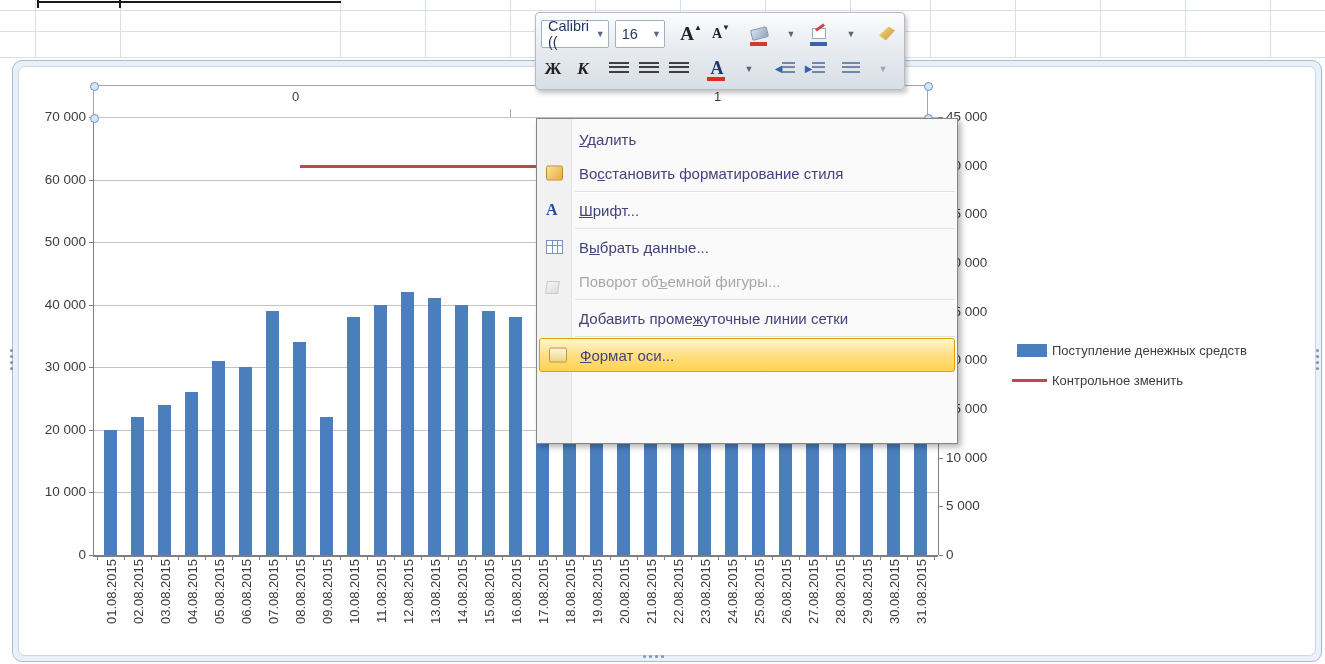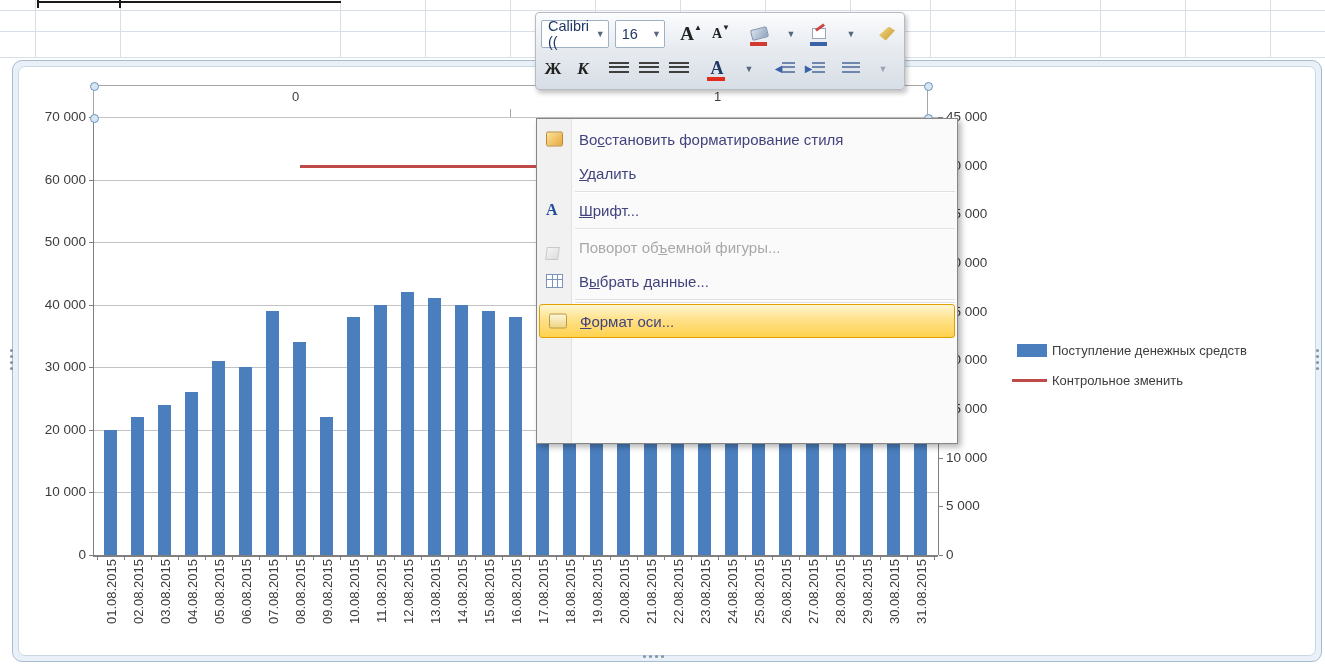--- a/index.html
+++ b/index.html
@@ -354,39 +354,42 @@
       <span class="stripes-blue" style="width:18px"></span>
     </div>
     <div class="tb-btn" style="width:12px">
         <span class="dd-arrow" style="color:#9aa4b2">▼</span>
       </div>
   </div>
 </div>
 
 <div id="context-menu">
     <div class="menu-item">
+      <span><u>У</u>далить</span>
+    </div>
+    <div class="menu-item">
       <span class="menu-icon mi-restore"></span>
       <span>Во<u>с</u>становить форматирование стиля</span>
     </div>
-    <div class="menu-item">
-      <span><u>У</u>далить</span>
-    </div>
     <div class="menu-sep"></div>
     <div class="menu-item">
       <span class="menu-icon mi-font">A</span>
       <span><u>Ш</u>рифт...</span>
     </div>
     <div class="menu-sep"></div>
+    <div class="menu-item">
+      <span class="menu-icon mi-table"></span>
+      <span>В<u>ы</u>брать данные...</span>
+    </div>
     <div class="menu-item disabled">
       <span class="menu-icon mi-cube"></span>
       <span>Поворот об<u>ъ</u>емной фигуры...</span>
     </div>
-    <div class="menu-item">
-      <span class="menu-icon mi-table"></span>
-      <span>В<u>ы</u>брать данные...</span>
-    </div>
     <div class="menu-sep"></div>
+    <div class="menu-item">
+      <span>Добавить проме<u>ж</u>уточные линии сетки</span>
+    </div>
     <div class="menu-sep"></div>
     <div class="menu-item highlighted">
       <span class="menu-icon mi-dialog"></span>
       <span><u>Ф</u>ормат оси...</span>
     </div>
   </div>
 
 </body></html>

